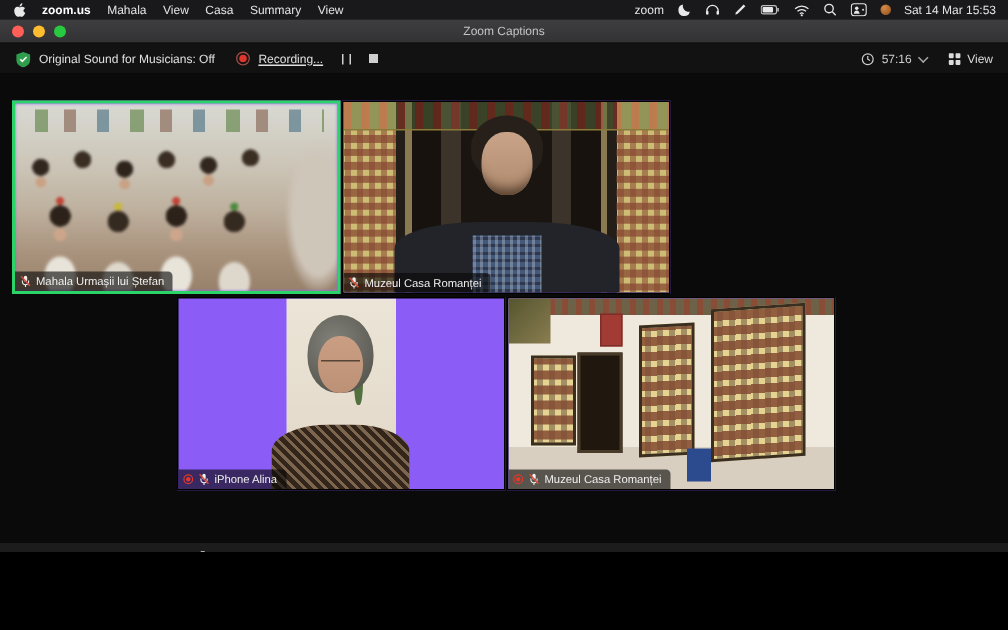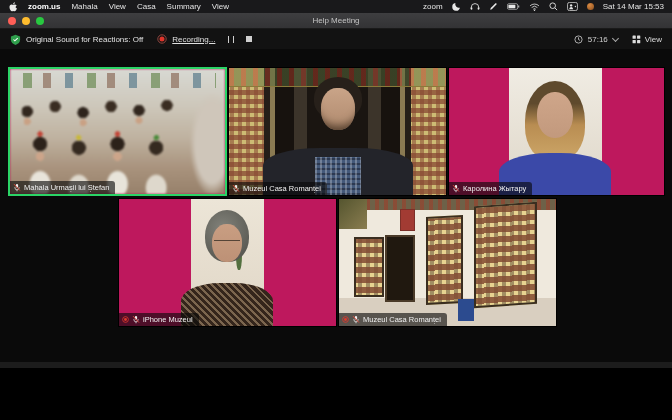--- a/index.html
+++ b/index.html
@@ -34,21 +34,21 @@
   .mini-stop{width:6px;height:6px;background:#cfcfcf;margin-left:7px;}
   .spacer{flex:1;}
   .chev{width:4px;height:4px;border-right:1.1px solid #a8a8a8;border-bottom:1.1px solid #a8a8a8;}
   .chev.up{transform:rotate(-135deg);margin-top:2px;}
   .chev.down{transform:rotate(45deg);margin-top:-2px;}
   .timer-txt{color:#cfcfcf;text-align:right;}
   .view-btn{display:flex;align-items:center;gap:4px;margin-left:14px;color:#dcdcdc;}
 
   
   .stage{position:absolute;left:0;top:49px;right:0;height:313px;background:#0a0a0a;}
-  .tile{position:absolute;background:#be185d;overflow:hidden;box-sizing:border-box;border:1px solid #000;}
+  .tile{position:absolute;background:#8b5cf6;overflow:hidden;box-sizing:border-box;border:1px solid #000;}
   .tile.active{border:2px solid #2bd466;}
   .t1{left:8px;top:18px;width:219px;height:129px;}
   .t2{left:228px;top:18px;width:219px;height:129px;}
   .t3{left:448px;top:18px;width:217px;height:129px;}
   .t4{left:118px;top:149px;width:219px;height:129px;}
   .t5{left:338px;top:149px;width:219px;height:129px;}
   .scene{position:absolute;inset:0;}
 
   
   .t1-art{position:absolute;inset:0;filter:blur(1.1px);
@@ -221,37 +221,37 @@
             <path d="M2.3 8c.3-1.6 1.2-2.4 2.2-2.4S6.4 6.4 6.7 8z" fill="#e8e8e8"></path>
             <circle cx="9.2" cy="5" r=".7" fill="#e8e8e8"></circle>
           </svg>
       </span>
       <span class="amber-dot"></span>
       <span class="mb-time">Sat 14 Mar 15:53</span>
     </div>
   </div>
 
   <div class="titlebar">
-    <div class="win-title">Help Meeting</div>
+    <div class="win-title">Zoom Captions</div>
     <div class="lights">
       <span class="light red"></span>
       <span class="light yellow"></span>
       <span class="light green"></span>
     </div>
   </div>
 
   <div class="meetbar">
     <div class="grp">
       <span>
         <svg width="11" height="11" viewBox="0 0 12 12">
             <path d="M6 .7l5 1.9v3.8c0 3-2.1 4.7-5 5.6-2.9-.9-5-2.6-5-5.6V2.6z" fill="#2f9e4c"></path>
             <path d="M3.8 6l1.5 1.5L8.4 4.4" stroke="#fff" stroke-width="1.1" fill="none"></path>
           </svg>
       </span>
-      <span>Original Sound for Reactions: Off</span>
+      <span>Original Sound for Musicians: Off</span>
     </div>
     <div class="grp" style="margin-left:14px;text-decoration:underline;">
       <span>
         <svg width="10" height="10" viewBox="0 0 10 10">
             <circle cx="5" cy="5" r="4.2" fill="none" stroke="#9a4a42" stroke-width=".9"></circle>
             <circle cx="5" cy="5" r="2.5" fill="#e0352b"></circle>
           </svg>
       </span>
       <span>Recording...</span>
       <span class="mini-pause"></span>
@@ -319,40 +319,20 @@
               <rect x="3.6" y="1" width="2.8" height="4.8" rx="1.4" fill="#f0f0f0"></rect>
               <path d="M2.4 4.8v1a2.6 2.6 0 0 0 5.2 0v-1" stroke="#f0f0f0" fill="none" stroke-width=".9"></path>
               <path d="M5 8.6v1.6" stroke="#f0f0f0" stroke-width=".9"></path>
               <path d="M1.3 1.3l7.4 8" stroke="#e14b3b" stroke-width="1.2"></path>
             </svg>
         </span>
         <span>Muzeul Casa Romanței</span>
       </div>
     </div>
 
-    <div class="tile t3">
-      <div class="scene">
-        <div class="pillar">
-          <div class="p3-hair"></div>
-          <div class="p3-body"></div>
-          <div class="p3-face"></div>
-        </div>
-      </div>
-      <div class="nametag">
-        <span>
-          <svg width="8" height="9" viewBox="0 0 10 11">
-              <rect x="3.6" y="1" width="2.8" height="4.8" rx="1.4" fill="#f0f0f0"></rect>
-              <path d="M2.4 4.8v1a2.6 2.6 0 0 0 5.2 0v-1" stroke="#f0f0f0" fill="none" stroke-width=".9"></path>
-              <path d="M5 8.6v1.6" stroke="#f0f0f0" stroke-width=".9"></path>
-              <path d="M1.3 1.3l7.4 8" stroke="#e14b3b" stroke-width="1.2"></path>
-            </svg>
-        </span>
-        <span>Каролина Жытару</span>
-      </div>
-    </div>
 
     <div class="tile t4">
       <div class="scene">
         <div class="pillar">
           <div class="t4-plant"></div>
           <div class="p4-hair"></div>
           <div class="p4-body"></div>
           <div class="p4-face"></div>
           <div class="p4-glasses"></div>
         </div>
@@ -365,21 +345,21 @@
             </svg>
         </span>
         <span>
           <svg width="8" height="9" viewBox="0 0 10 11">
               <rect x="3.6" y="1" width="2.8" height="4.8" rx="1.4" fill="#f0f0f0"></rect>
               <path d="M2.4 4.8v1a2.6 2.6 0 0 0 5.2 0v-1" stroke="#f0f0f0" fill="none" stroke-width=".9"></path>
               <path d="M5 8.6v1.6" stroke="#f0f0f0" stroke-width=".9"></path>
               <path d="M1.3 1.3l7.4 8" stroke="#e14b3b" stroke-width="1.2"></path>
             </svg>
         </span>
-        <span>iPhone Muzeul</span>
+        <span>iPhone Alina</span>
       </div>
     </div>
 
     <div class="tile t5">
       <div class="scene">
         <div class="t5-wall"></div>
         <div class="t5-ceil"></div>
         <div class="t5-corner"></div>
         <div class="t5-door d1"></div>
         <div class="t5-red"></div>

